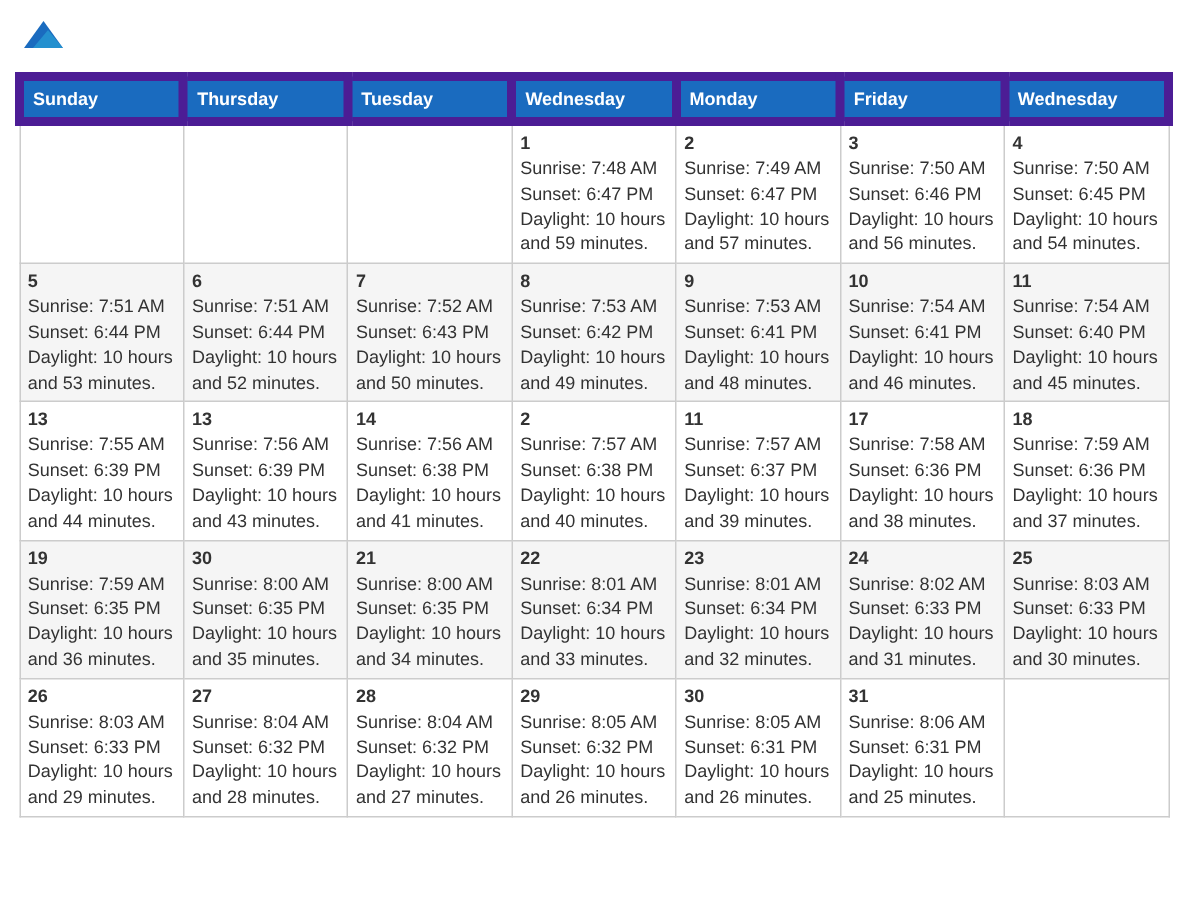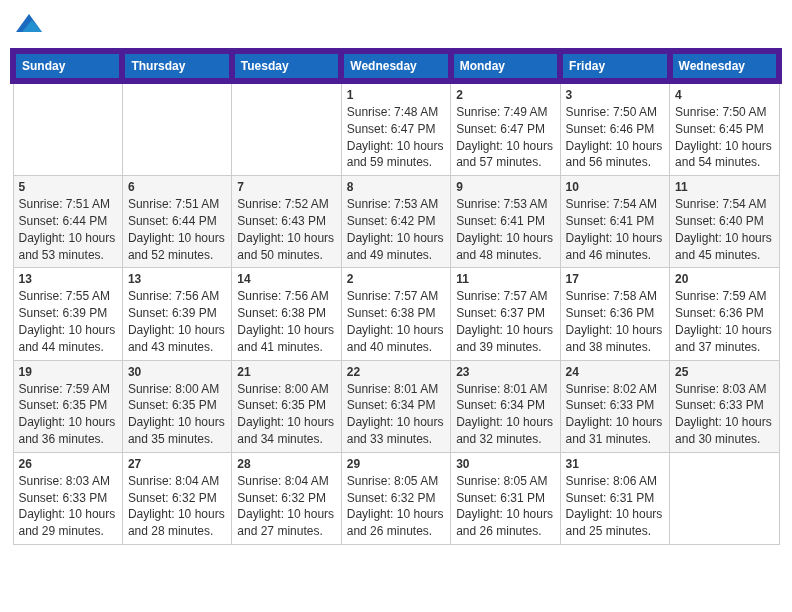--- a/index.html
+++ b/index.html
@@ -198,21 +198,21 @@
         </td>
         <td>
           <span class="day-num">11</span>
           <div class="day-info">Sunrise: 7:57 AM<br>Sunset: 6:37 PM<br>Daylight: 10 hours<br>and 39 minutes.</div>
         </td>
         <td>
           <span class="day-num">17</span>
           <div class="day-info">Sunrise: 7:58 AM<br>Sunset: 6:36 PM<br>Daylight: 10 hours<br>and 38 minutes.</div>
         </td>
         <td>
-          <span class="day-num">20</span>
+          <span class="day-num">18</span>
           <div class="day-info">Sunrise: 7:59 AM<br>Sunset: 6:36 PM<br>Daylight: 10 hours<br>and 37 minutes.</div>
         </td>
       </tr>
       <tr>
         <td>
           <span class="day-num">19</span>
           <div class="day-info">Sunrise: 7:59 AM<br>Sunset: 6:35 PM<br>Daylight: 10 hours<br>and 36 minutes.</div>
         </td>
         <td>
           <span class="day-num">30</span>

